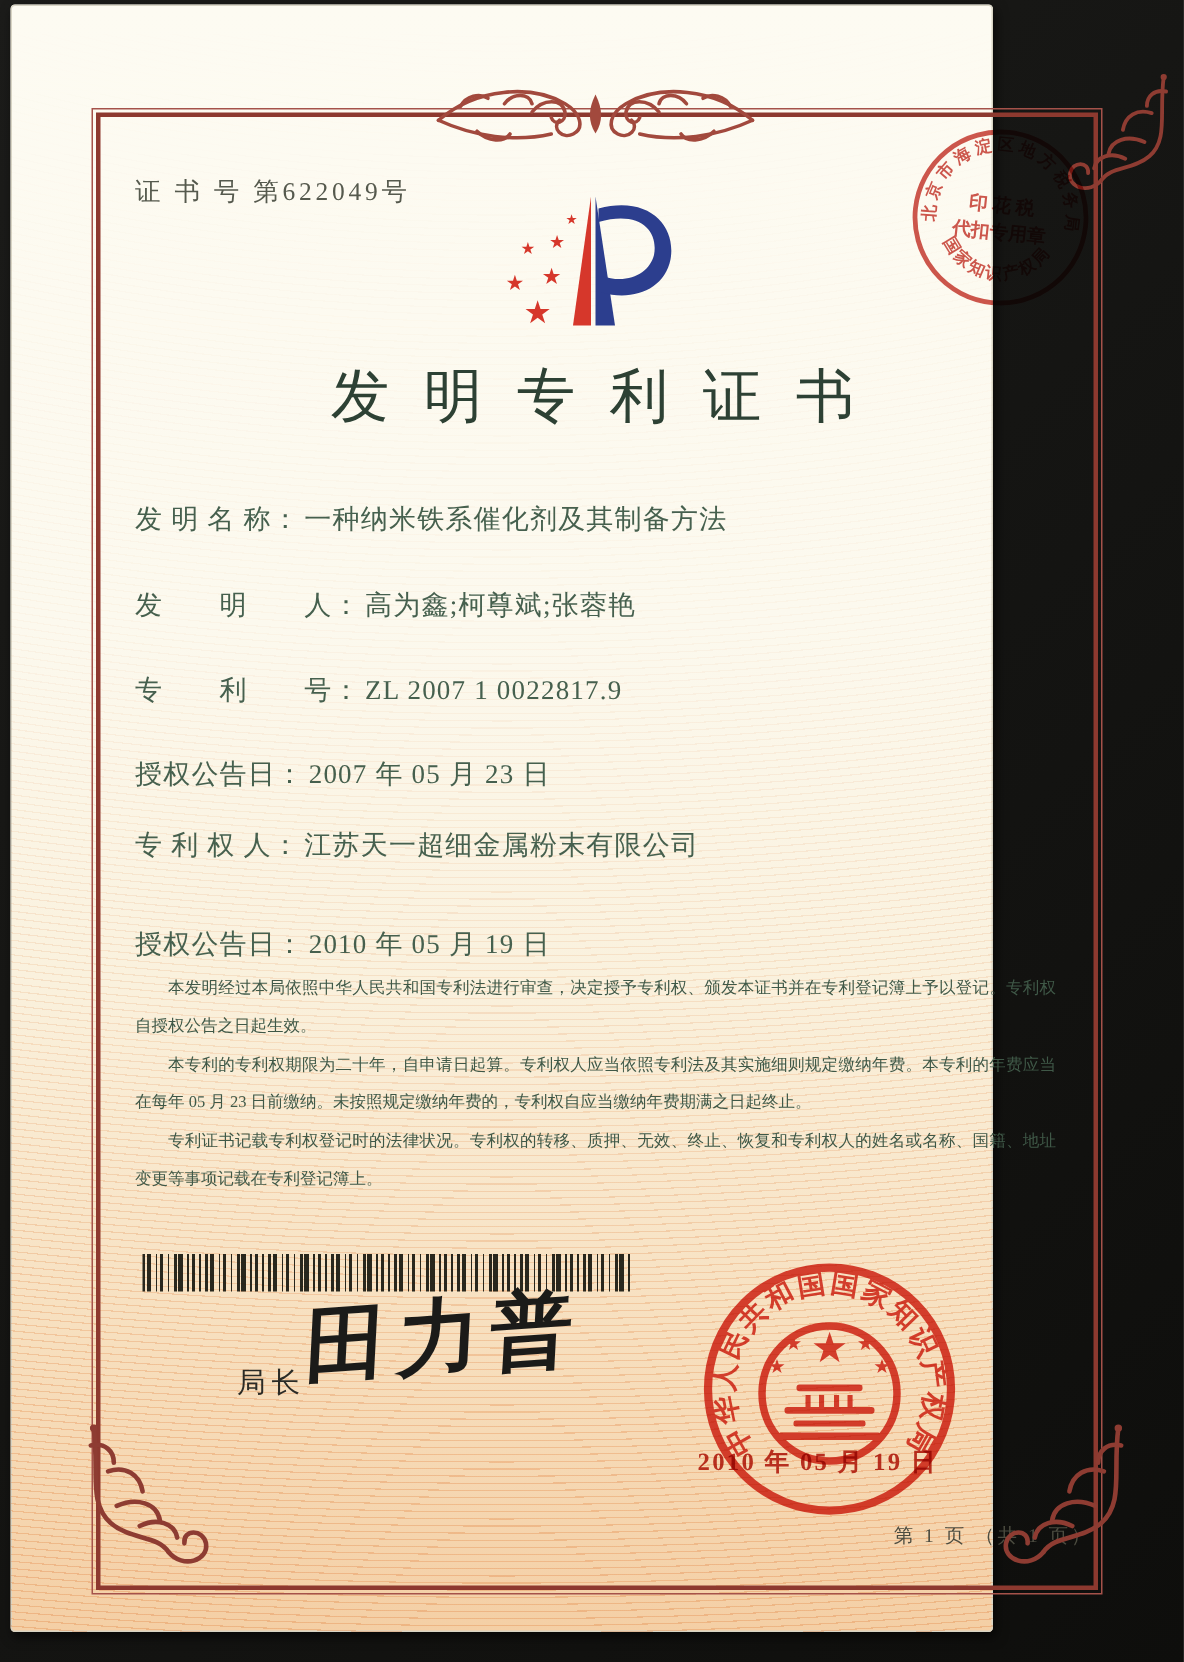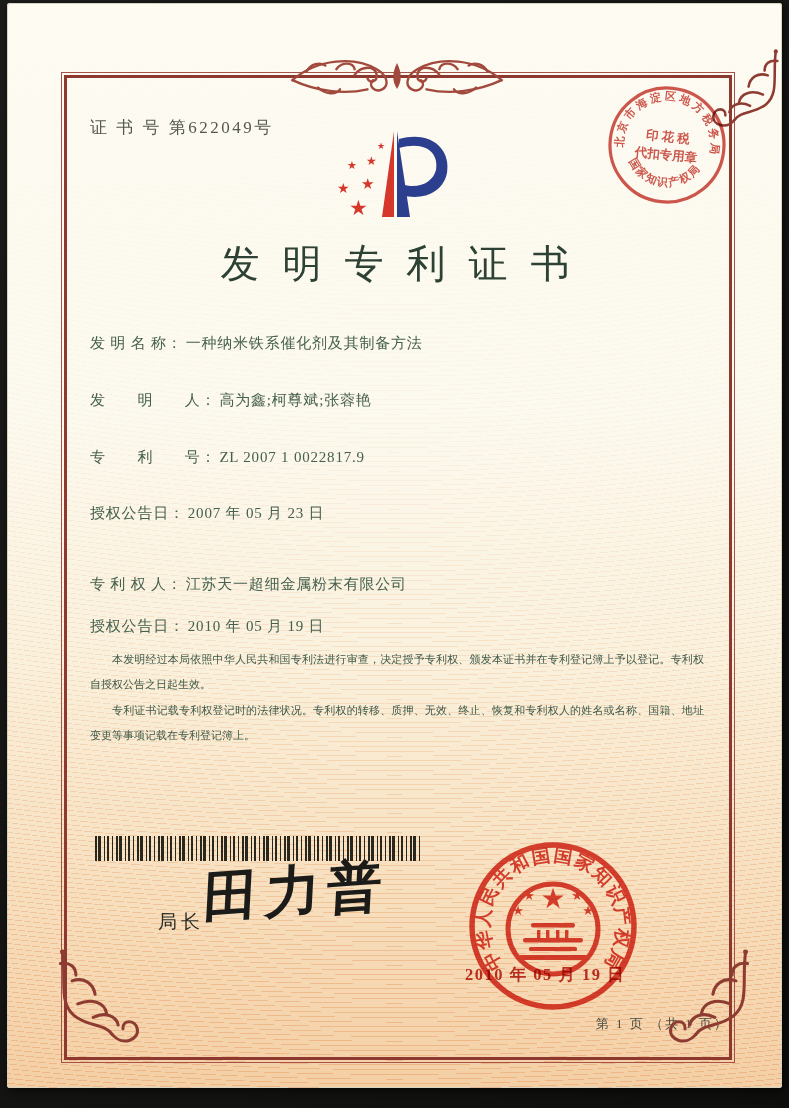--- a/index.html
+++ b/index.html
@@ -1,31 +1,31 @@
 <!DOCTYPE html>
 <html><head>
 <meta charset="utf-8">
 <style>
   html,body{margin:0;padding:0;background:#141412;}
   .photo{position:relative;width:789px;height:1108px;background:linear-gradient(135deg,#1c1c1a,#0e0e0c);overflow:hidden;
          font-family:"Liberation Serif","DejaVu Serif",serif;}
-  .paper{position:absolute;left:7px;top:3px;width:775px;height:1085px;border-radius:3px;
+  .paper{position:absolute;left:7px;top:3px;width:655px;height:1085px;border-radius:3px;
          background:linear-gradient(180deg,#fdfbf2 0%,#fcf9ee 38%,#faf1dd 60%,#f7dfbe 82%,#f4cfa5 100%);
          box-shadow:0 0 0 1px #d8d4c4 inset, 2px 3px 8px rgba(0,0,0,.6);}
   .waves{position:absolute;inset:0;z-index:0;
          background:repeating-radial-gradient(1500px 950px at 50% -430px, rgba(226,128,62,.33) 0 1.2px, rgba(226,128,62,0) 1.2px 7.5px);
          -webkit-mask-image:linear-gradient(180deg,rgba(0,0,0,0) 0%,rgba(0,0,0,.12) 38%,rgba(0,0,0,.55) 66%,rgba(0,0,0,.95) 88%,#000 100%);
          mask-image:linear-gradient(180deg,rgba(0,0,0,0) 0%,rgba(0,0,0,.12) 38%,rgba(0,0,0,.55) 66%,rgba(0,0,0,.95) 88%,#000 100%);}
   .frame{position:absolute;left:54px;top:69px;width:668px;height:985px;z-index:1;border:1px solid #a5524a;padding:2px;}
   .frame-inner{width:100%;height:100%;border:3px solid #8d392f;box-sizing:border-box;}
   .cert-number{position:absolute;left:83px;top:113px;z-index:2;font-size:17px;letter-spacing:2.5px;color:#55594d;}
   .logo{position:absolute;left:328px;top:124px;z-index:2;}
   .title{position:absolute;left:54px;top:234px;width:668px;z-index:2;text-align:center;
          font-size:39px;font-weight:400;letter-spacing:23px;padding-left:23px;box-sizing:border-box;color:#2d4134;}
-  .field-row{position:absolute;left:83px;z-index:2;white-space:nowrap;font-size:15px;color:#46604e;letter-spacing:.8px;}
+  .field-row{position:absolute;left:83px;z-index:2;white-space:nowrap;font-size:18px;color:#46604e;letter-spacing:.8px;}
   .field-row .val{margin-left:3px;}
   .paras{position:absolute;left:83px;top:644px;width:614px;z-index:2;color:#3f5847;font-size:11px;line-height:25.4px;text-align:justify;}
   .paras p{margin:0;text-indent:2em;}
   .barcode{position:absolute;left:88px;top:833px;width:326px;height:25px;z-index:2;opacity:.92;
      background:repeating-linear-gradient(90deg,#17170f 0 2px,transparent 2px 3px,#17170f 3px 6px,transparent 6px 9px,#17170f 9px 10px,transparent 10px 12px,#17170f 12px 14px,transparent 14px 17px,#17170f 17px 18px,transparent 18px 21px);}
   .director-label{position:absolute;left:151px;top:906px;z-index:5;font-size:19px;letter-spacing:4px;color:#2b2b26;}
   .signature{position:absolute;left:196px;top:852px;z-index:5;font-size:55px;font-weight:700;color:#1b1b19;
              letter-spacing:7px;transform:rotate(-4deg) skewX(-7deg);font-family:"DejaVu Serif","Liberation Serif",serif;}
   .official-seal{position:absolute;left:446px;top:823px;z-index:4;mix-blend-mode:multiply;opacity:.93;}
   .seal-date{position:absolute;left:458px;top:961px;z-index:5;font-size:16.5px;letter-spacing:1.5px;color:#bf372b;mix-blend-mode:multiply;font-weight:600;}
@@ -107,29 +107,30 @@
     </div>
     <div class="field-row" style="top:388px">
       <span class="lbl">发　　明　　人：</span><span class="val">高为鑫;柯尊斌;张蓉艳</span>
     </div>
     <div class="field-row" style="top:445px">
       <span class="lbl">专　　利　　号：</span><span class="val">ZL 2007 1 0022817.9</span>
     </div>
     <div class="field-row" style="top:501px">
       <span class="lbl">授权公告日：</span><span class="val">2007 年 05 月 23 日</span>
     </div>
-    <div class="field-row" style="top:572px">
+    <div class="field-row" style="top:548px">
       <span class="lbl">专 利 权 人：</span><span class="val">江苏天一超细金属粉末有限公司</span>
     </div>
     <div class="field-row" style="top:614px">
       <span class="lbl">授权公告日：</span><span class="val">2010 年 05 月 19 日</span>
     </div>
 
     <div class="paras">
       <p>本发明经过本局依照中华人民共和国专利法进行审查，决定授予专利权、颁发本证书并在专利登记簿上予以登记。专利权自授权公告之日起生效。</p>
+      <p>本专利的专利权期限为二十年，自申请日起算。专利权人应当依照专利法及其实施细则规定缴纳年费。本专利的年费应当在每年 05 月 23 日前缴纳。未按照规定缴纳年费的，专利权自应当缴纳年费期满之日起终止。</p>
       <p>专利证书记载专利权登记时的法律状况。专利权的转移、质押、无效、终止、恢复和专利权人的姓名或名称、国籍、地址变更等事项记载在专利登记簿上。</p>
     </div>
 
     <div class="barcode"></div>
 
     <div class="director-label">局长</div>
     <div class="signature">田力普</div>
 
     <svg class="official-seal" width="200" height="200" viewBox="0 0 200 200">
       <defs>

